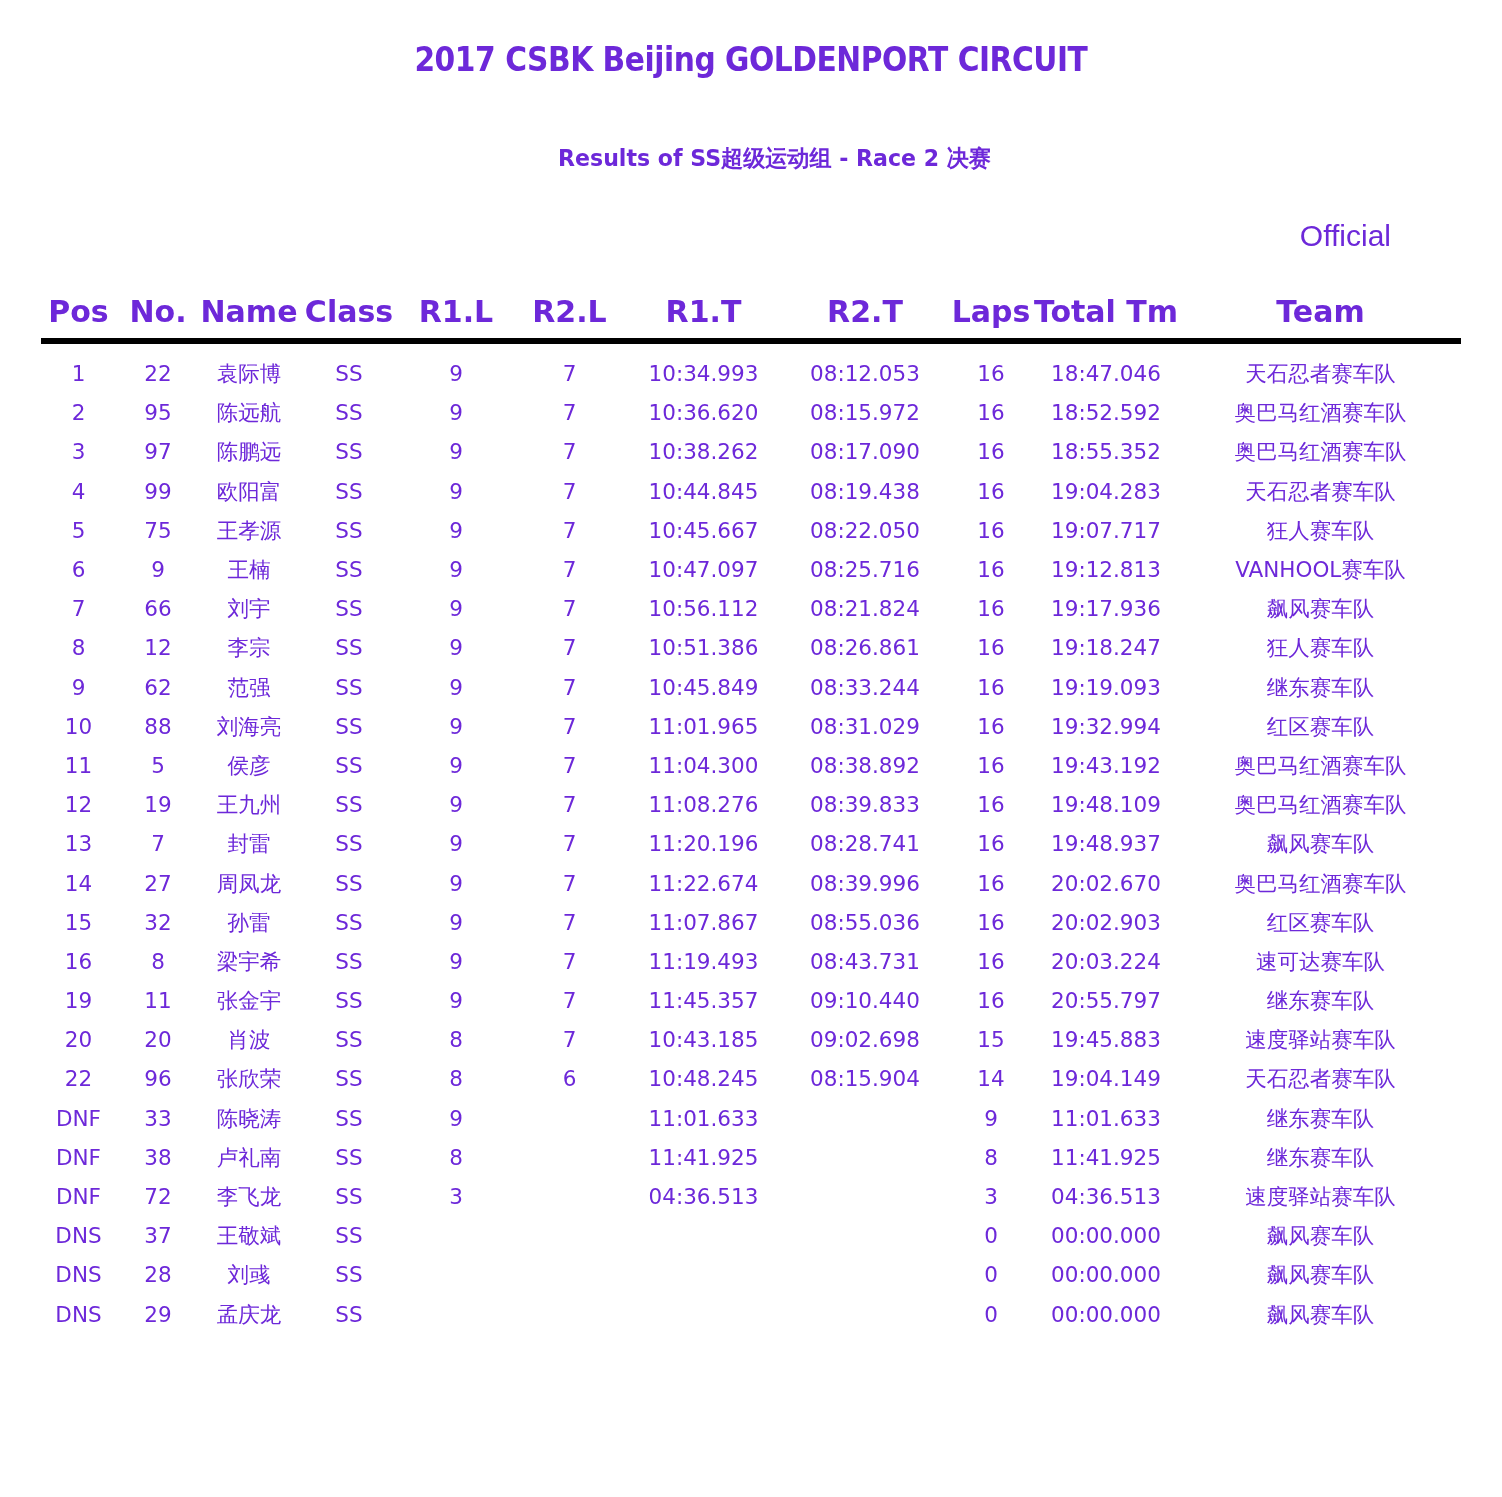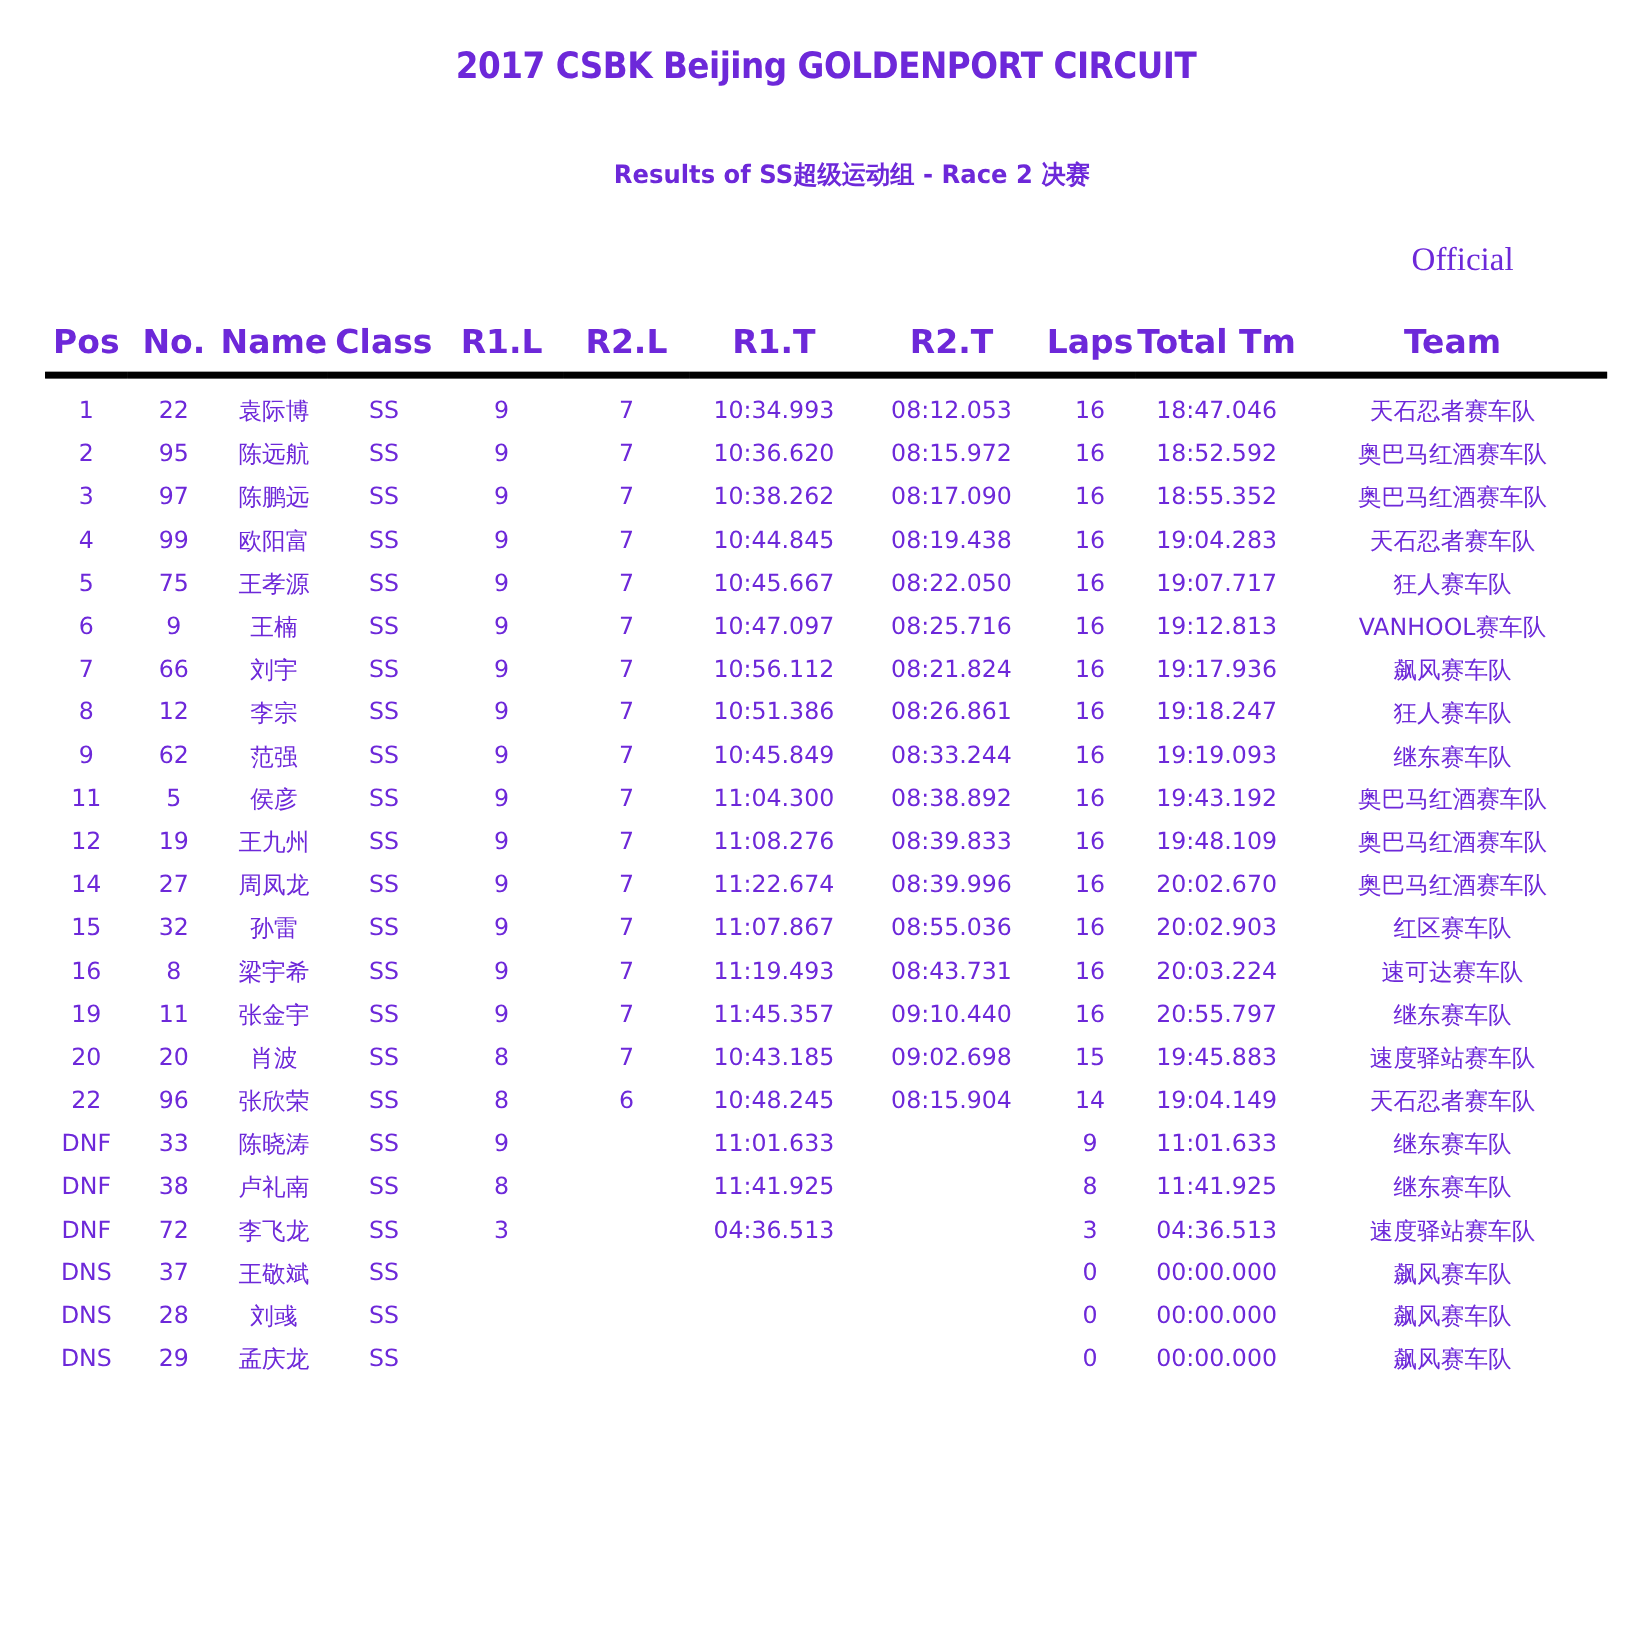--- a/index.html
+++ b/index.html
@@ -44,22 +44,22 @@
     display: inline-block;
     font-size: 23px;
     font-weight: bold;
     transform: scaleX(0.96);
     transform-origin: center;
     white-space: nowrap;
   }
   .official {
     position: absolute;
     top: 219px;
-    right: 126px;
-    font-family: Liberation Serif, serif;
+    right: 111px;
+    font-family: Liberation Sans, sans-serif;
     font-size: 30px;
     font-weight: 500;
     letter-spacing: 0px;
   }
   table.results {
     position: absolute;
     top: 284px;
     left: 41px;
     width: 1420px;
     border-collapse: collapse;
@@ -244,20 +244,33 @@
           <td>SS</td>
           <td>9</td>
           <td>7</td>
           <td>10:45.849</td>
           <td>08:33.244</td>
           <td>16</td>
           <td>19:19.093</td>
           <td>继东赛车队</td>
         </tr>
         <tr>
+          <td>10</td>
+          <td>88</td>
+          <td>刘海亮</td>
+          <td>SS</td>
+          <td>9</td>
+          <td>7</td>
+          <td>11:01.965</td>
+          <td>08:31.029</td>
+          <td>16</td>
+          <td>19:32.994</td>
+          <td>红区赛车队</td>
+        </tr>
+        <tr>
           <td>11</td>
           <td>5</td>
           <td>侯彦</td>
           <td>SS</td>
           <td>9</td>
           <td>7</td>
           <td>11:04.300</td>
           <td>08:38.892</td>
           <td>16</td>
           <td>19:43.192</td>
@@ -268,20 +281,33 @@
           <td>19</td>
           <td>王九州</td>
           <td>SS</td>
           <td>9</td>
           <td>7</td>
           <td>11:08.276</td>
           <td>08:39.833</td>
           <td>16</td>
           <td>19:48.109</td>
           <td>奥巴马红酒赛车队</td>
+        </tr>
+        <tr>
+          <td>13</td>
+          <td>7</td>
+          <td>封雷</td>
+          <td>SS</td>
+          <td>9</td>
+          <td>7</td>
+          <td>11:20.196</td>
+          <td>08:28.741</td>
+          <td>16</td>
+          <td>19:48.937</td>
+          <td>飙风赛车队</td>
         </tr>
         <tr>
           <td>14</td>
           <td>27</td>
           <td>周凤龙</td>
           <td>SS</td>
           <td>9</td>
           <td>7</td>
           <td>11:22.674</td>
           <td>08:39.996</td>

